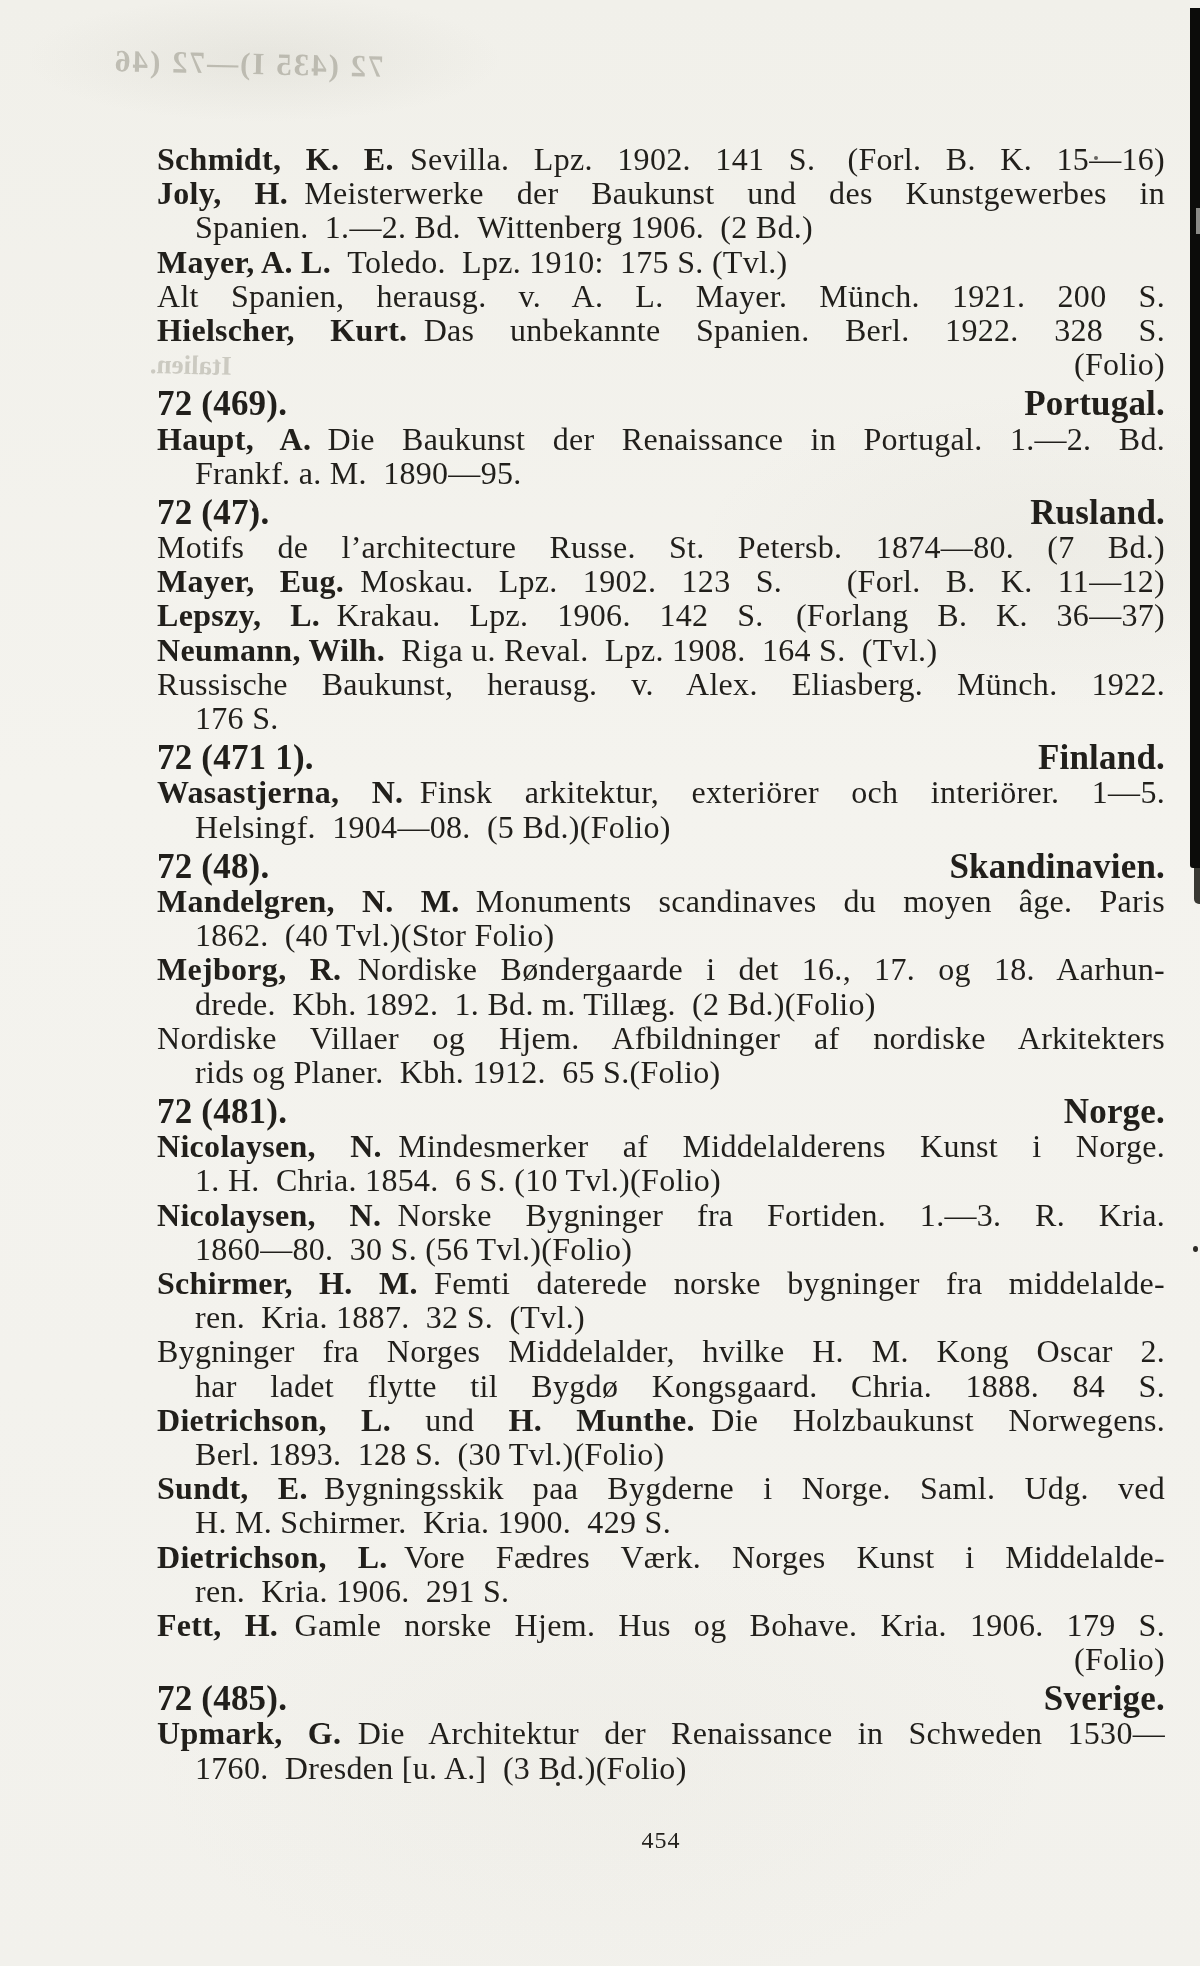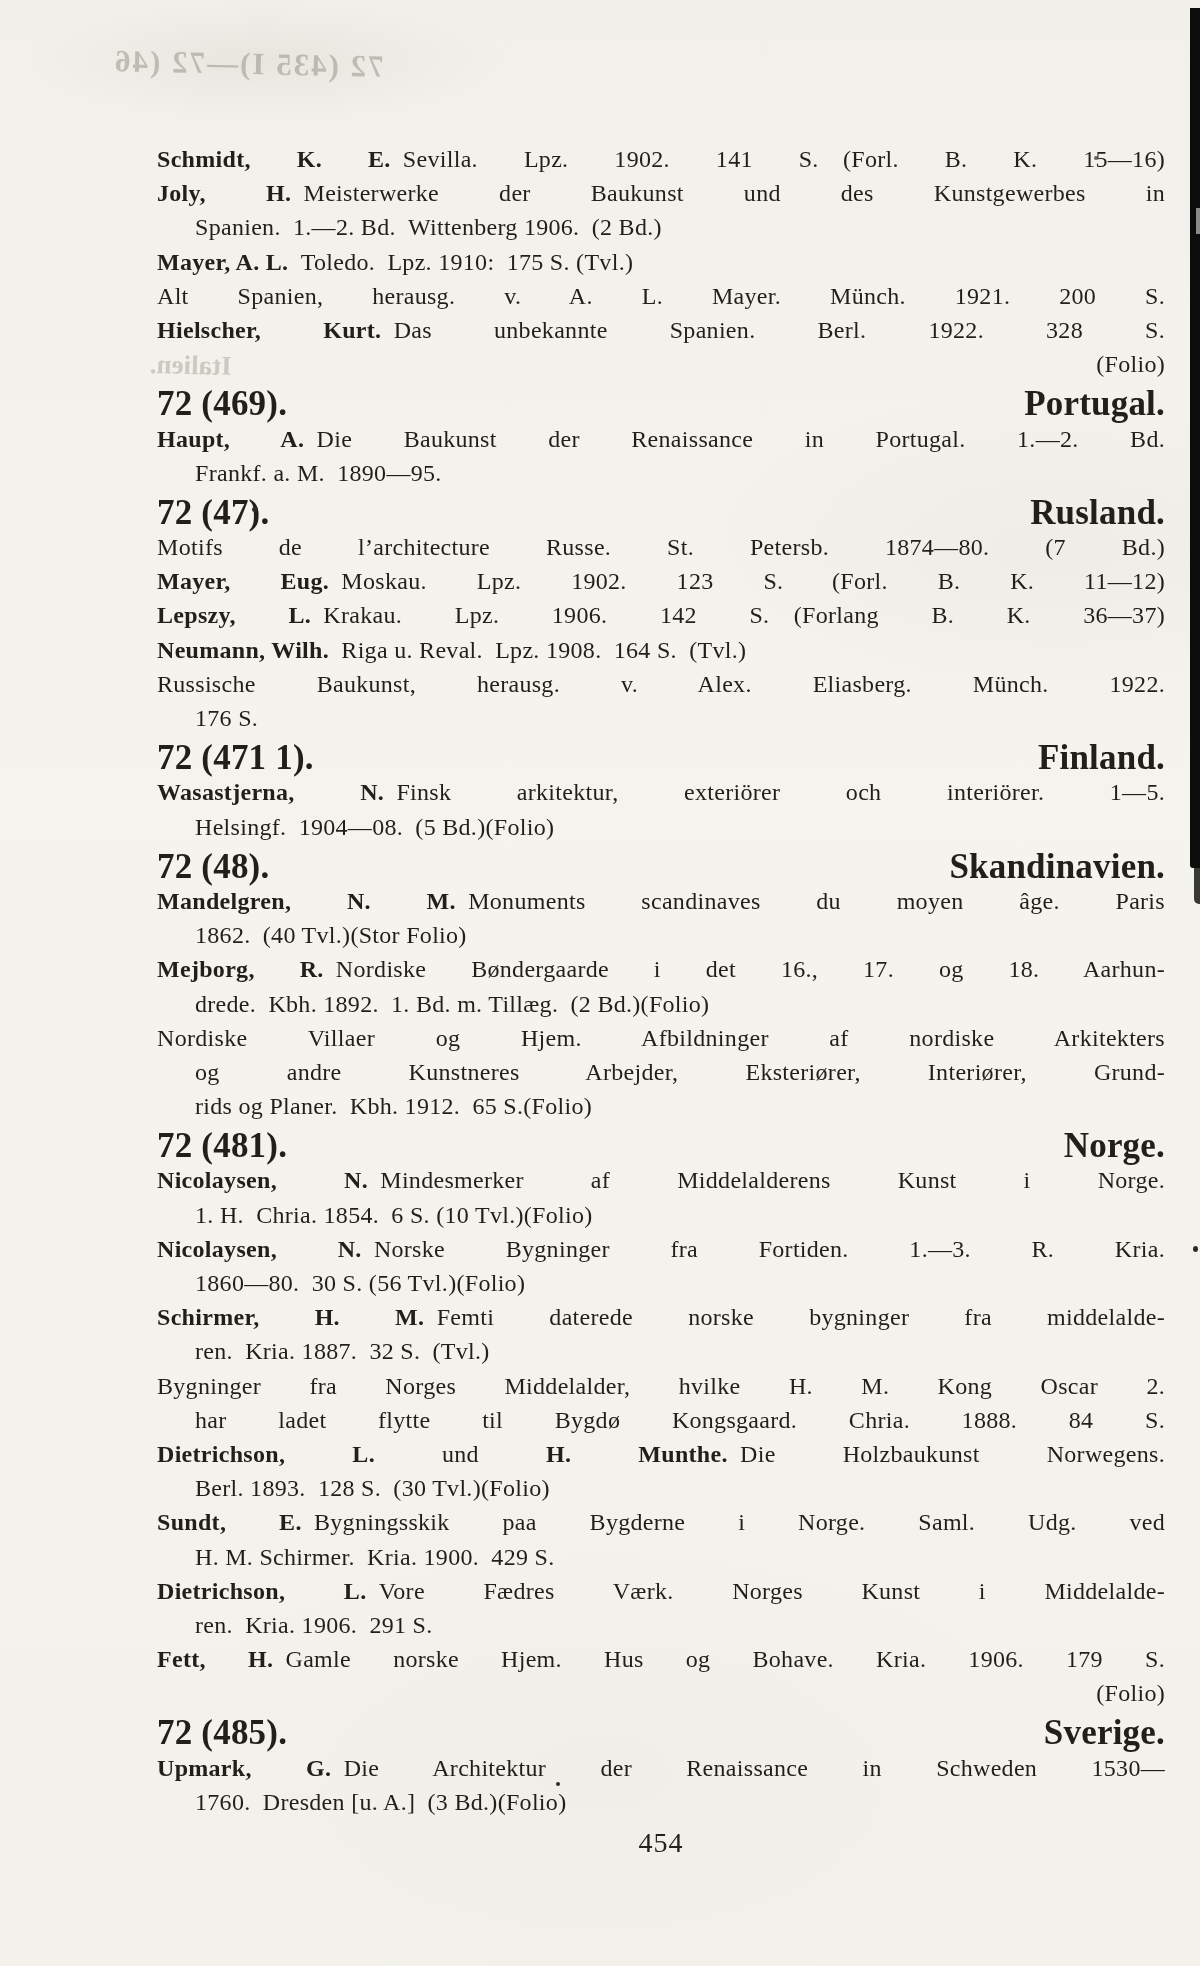--- a/index.html
+++ b/index.html
@@ -10,36 +10,36 @@
     background-color:#f3f2ed;
     background-image:
       radial-gradient(ellipse 340px 90px at 22% 3%, rgba(175,173,160,0.16), transparent 70%),
       radial-gradient(ellipse 500px 220px at 88% 28%, rgba(188,186,172,0.10), transparent 72%),
       radial-gradient(ellipse 600px 300px at 50% 90%, rgba(200,198,185,0.07), transparent 75%),
       linear-gradient(180deg,#f1f0ea,#f4f3ee 40%,#f2f1ec);
     font-family:"Liberation Serif","DejaVu Serif",serif;
     color:#211f1b;
   }
   .text-block{position:absolute;left:157px;top:142px;width:1008px;}
-  .line{height:34.2px;line-height:34.2px;font-size:24px;white-space:nowrap;letter-spacing:0.3px;}
+  .line{height:34.2px;line-height:34.2px;font-size:32px;white-space:nowrap;letter-spacing:0.3px;}
   .line .bold{font-weight:700;}
   .line.indent{padding-left:38px;}
   .line.justify{white-space:normal;text-align:justify;text-align-last:justify;}
   .line.justify::after{content:"";display:inline-block;width:100%;height:0;}
   .line.between{display:flex;justify-content:flex-start;white-space:nowrap;}
   .line.between .left{white-space:nowrap;}
   .line.between .right{white-space:nowrap;}
   .line.folio{text-align:right;}
   .line.header{
     display:flex;justify-content:space-between;
     font-weight:700;font-size:35px;margin-top:6px;letter-spacing:0.2px;
   }
   .page-number{
     position:absolute;left:157px;top:1827px;width:1008px;
-    text-align:center;font-size:28px;letter-spacing:1px;color:#24221e;
+    text-align:center;font-size:24px;letter-spacing:1px;color:#24221e;
   }
   .ghost{
     position:absolute;font-weight:700;color:rgba(122,119,106,0.40);
     transform:scaleX(-1) rotate(-1.2deg);white-space:nowrap;
   }
   .ghost-header{left:113px;top:46px;font-size:31px;letter-spacing:2px;}
   .ghost-word{left:150px;top:350px;font-size:27px;color:rgba(128,125,110,0.34);}
   .edge-strip{position:absolute;right:0;top:8px;width:10px;height:860px;background:#0c0c0a;border-radius:0 0 0 3px;}
   .edge-strip-notch{position:absolute;right:0;top:208px;width:4px;height:26px;background:rgba(243,242,237,0.55);}
   .edge-strip-tail{position:absolute;right:0;top:868px;width:6px;height:36px;background:#181712;opacity:.85;border-radius:0 0 0 5px;}
@@ -99,21 +99,20 @@
       <div class="line entry indent between">
         <span class="left"><span>1862. (40 Tvl.)</span></span>
         <span class="right">(Stor Folio)</span>
       </div>
       <div class="line entry justify"><span class="left"><span class="bold">Mejborg, R.</span><span> Nordiske Bøndergaarde i det 16., 17. og 18. Aarhun-</span></span></div>
       <div class="line entry indent between">
         <span class="left"><span>drede. Kbh. 1892. 1. Bd. m. Tillæg. (2 Bd.)</span></span>
         <span class="right">(Folio)</span>
       </div>
       <div class="line entry justify"><span class="left"><span>Nordiske Villaer og Hjem. Afbildninger af nordiske Arkitekters</span></span></div>
-      <div class="line entry indent justify"><span class="left"><span>og andre Kunstneres Arbejder, Eksteriører, Interiører, Grund-</span></span></div>
       <div class="line entry indent between">
         <span class="left"><span>rids og Planer. Kbh. 1912. 65 S.</span></span>
         <span class="right">(Folio)</span>
       </div>
       <div class="line header">
         <span class="header-left">72 (481).</span>
         <span class="header-right">Norge.</span>
       </div>
       <div class="line entry justify"><span class="left"><span class="bold">Nicolaysen, N.</span><span> Mindesmerker af Middelalderens Kunst i Norge.</span></span></div>
       <div class="line entry indent between">

